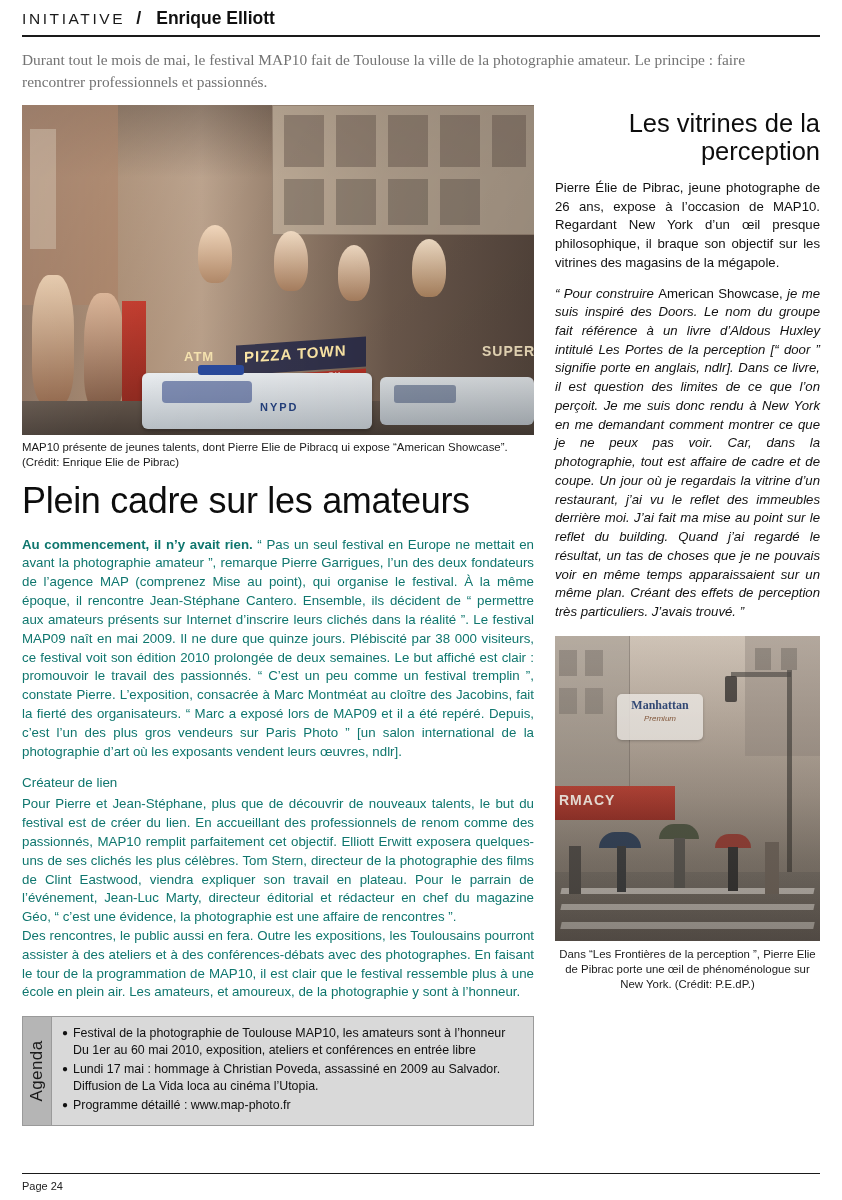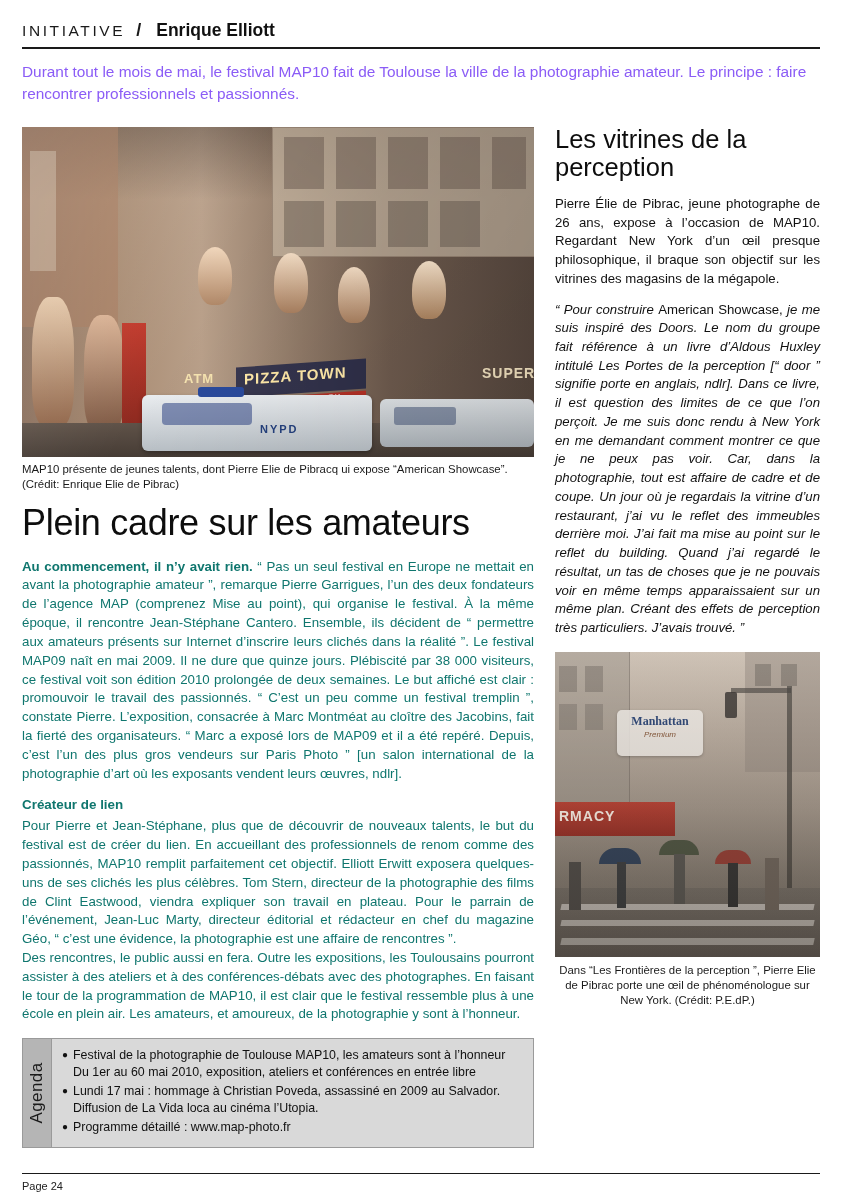--- a/index.html
+++ b/index.html
@@ -21,21 +21,21 @@
     height: 1200px;
     box-sizing: border-box;
     padding: 0 22px;
   }
 
   
   .masthead {
     display: flex;
     align-items: baseline;
     gap: 9px;
-    padding-top: 20px;
+    padding-top: 8px;
   }
   .masthead .kicker {
     font-size: 15.5px;
     letter-spacing: 2.6px;
     font-weight: 400;
     color: #1a1a1a;
   }
   .masthead .slash {
     font-size: 18px;
     font-weight: 700;
@@ -51,23 +51,23 @@
   .rule-top {
     border-bottom: 2px solid #1a1a1a;
     margin-top: 6px;
   }
 
   
   .standfirst {
     font-size: 15.4px;
     line-height: 1.42;
     margin-top: 12px;
-    margin-bottom: 10px;
-    color: #8b5cf6;
+    color: #737373;
     max-width: 790px;
+    font-family: Liberation Serif, serif;
   }
 
   
   .body-wrap {
     position: relative;
   }
   .left-col {
     width: 512px;
     float: left;
     margin-top: 12px;
@@ -105,32 +105,32 @@
 
   .body-text {
     font-size: 13.3px;
     line-height: 1.415;
     text-align: justify;
     color: #0f766e;
   }
   .body-text p { margin: 0 0 0 0; }
   .subhead {
     font-size: 13.4px;
-    font-weight: 700;
+    font-weight: 400;
     margin: 13px 0 2px 0;
   }
 
   
   .right-title {
     font-size: 25.5px;
     line-height: 1.12;
-    text-align: left;
+    text-align: right;
     font-weight: 400;
     color: #0d0d0d;
-    margin: 10px 0 13px 0;
+    margin: 16px 0 13px 0;
   }
   .right-text {
     font-size: 13.2px;
     line-height: 1.42;
     text-align: justify;
     color: #111;
   }
   .right-text.italic { font-style: italic; }
   .right-text .roman { font-style: normal; }
   .right-gap { height: 12px; }

